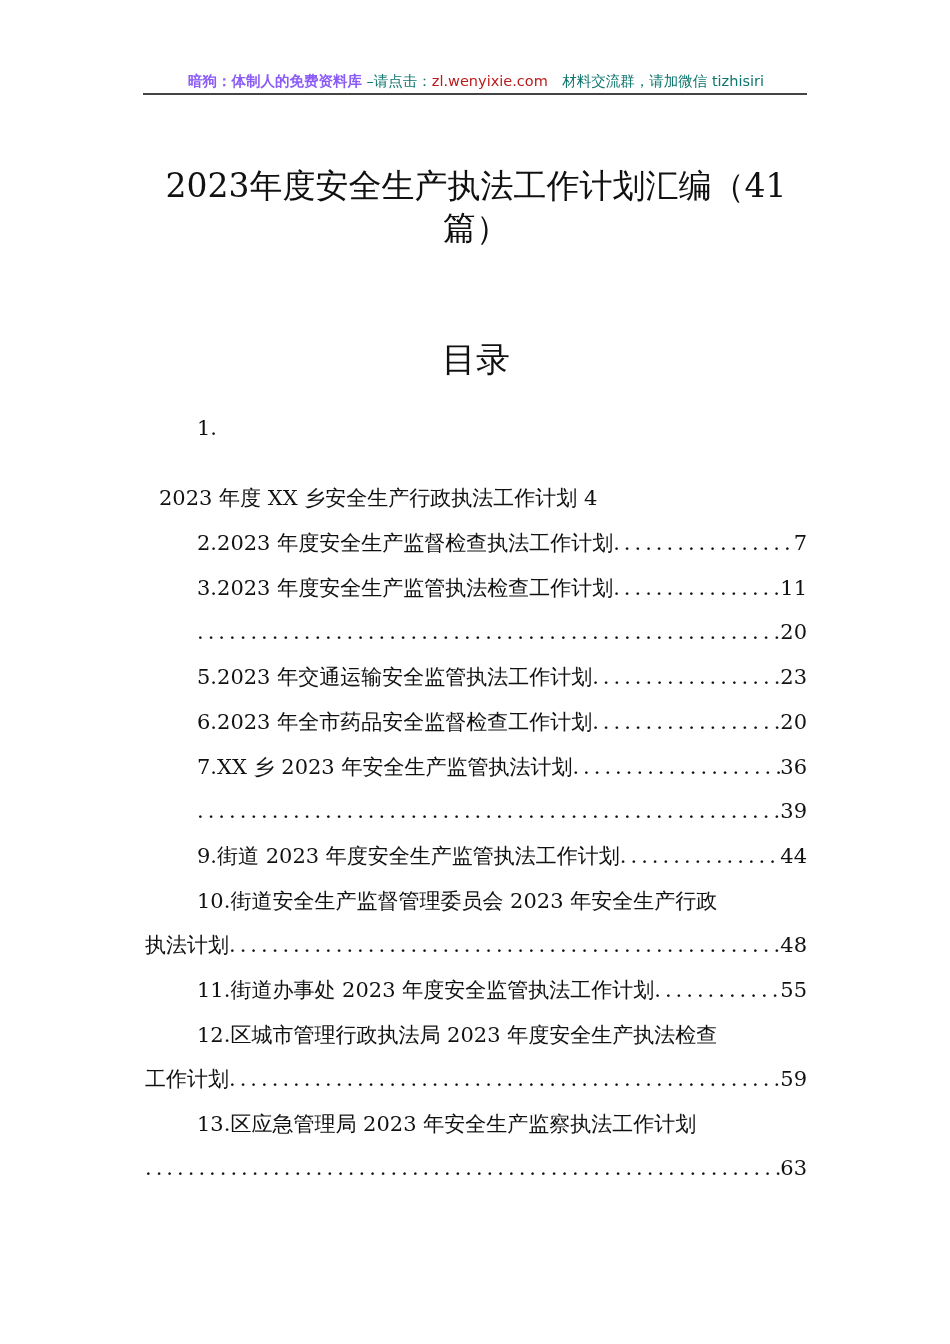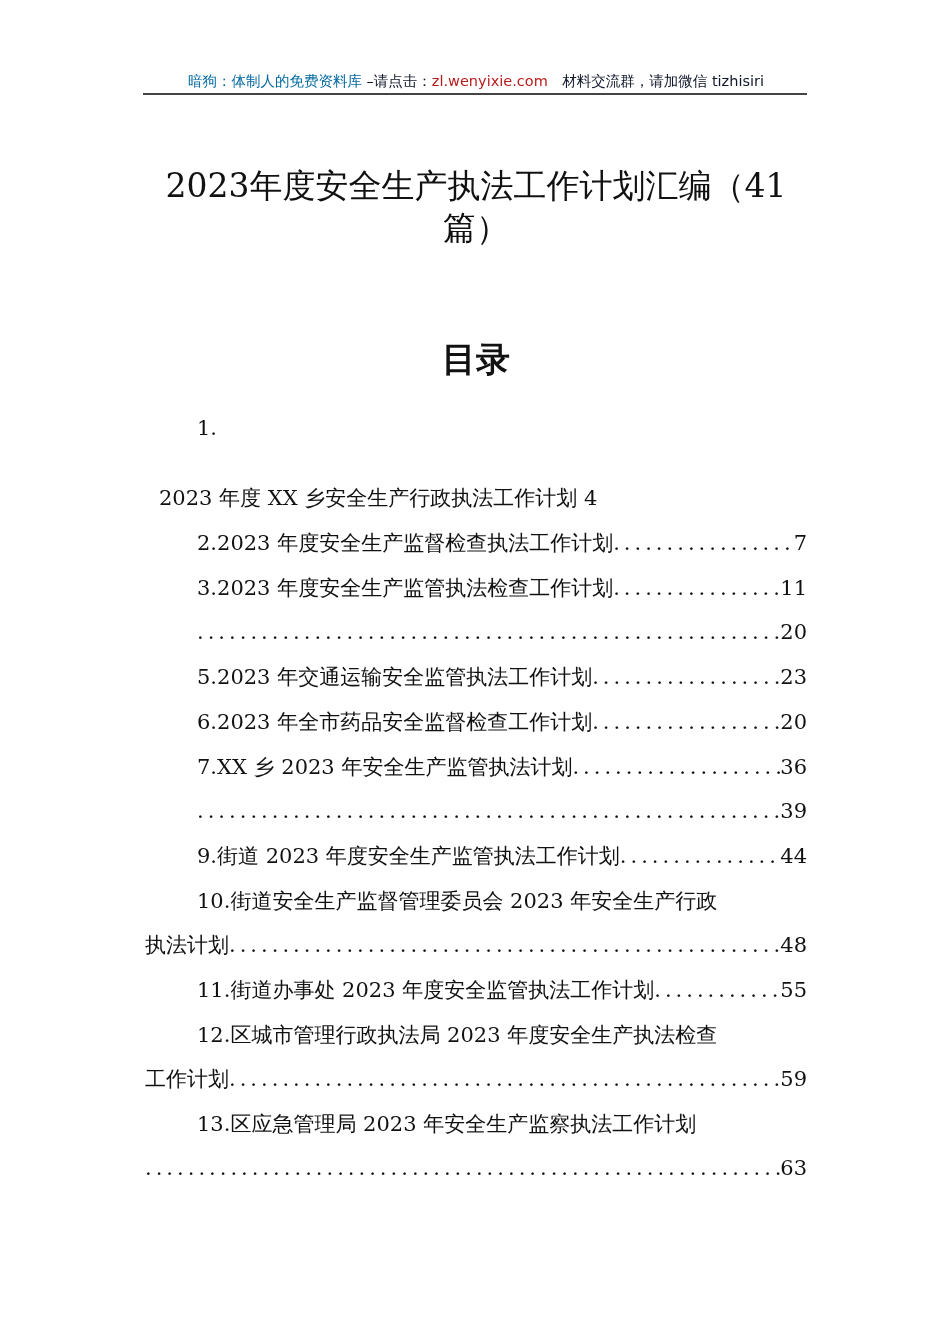--- a/index.html
+++ b/index.html
@@ -2,36 +2,36 @@
 <html><head>
 <meta charset="utf-8">
 <style>
   html, body { margin: 0; padding: 0; background: #ffffff; }
   body { width: 950px; height: 1344px; position: relative; overflow: hidden; }
   .header {
     position: absolute; left: 145px; top: 70px; width: 662px; height: 22px;
     font-family: "DejaVu Sans", sans-serif; font-size: 14.5px; line-height: 22px;
     white-space: nowrap; text-align: center;
   }
-  .header .red { color: #0369a1; }
-  .header .dark { color: #0f172a; }
+  .header .red { color: #8b5cf6; font-weight: bold; }
+  .header .dark { color: #0f766e; }
   .header .blue { color: #b91c1c; }
   .header-rule {
     position: absolute; left: 143px; top: 93px; width: 664px; height: 2px; background: #444444;
   }
   .title {
     position: absolute; left: 145px; width: 662px; text-align: center;
     font-family: "DejaVu Serif", serif; font-weight: normal; color: #111111;
     font-size: 33px; line-height: 40px;
   }
   .title.l1 { top: 166px; }
   .title.l2 { top: 208px; }
   .toc-heading {
     position: absolute; left: 145px; top: 337px; width: 662px; text-align: center;
-    font-family: "DejaVu Serif", serif; font-weight: bold; color: #111111;
+    font-family: "DejaVu Serif", serif; font-weight: normal; color: #111111;
     font-size: 34px; line-height: 44px;
   }
   .toc {
     position: absolute; left: 145px; top: 0; width: 662px;
     font-family: "DejaVu Serif", serif; color: #111111; font-size: 21px;
   }
   .line {
     position: absolute; left: 0; width: 662px; height: 32px; line-height: 32px;
     white-space: nowrap; display: flex; align-items: baseline;
   }

